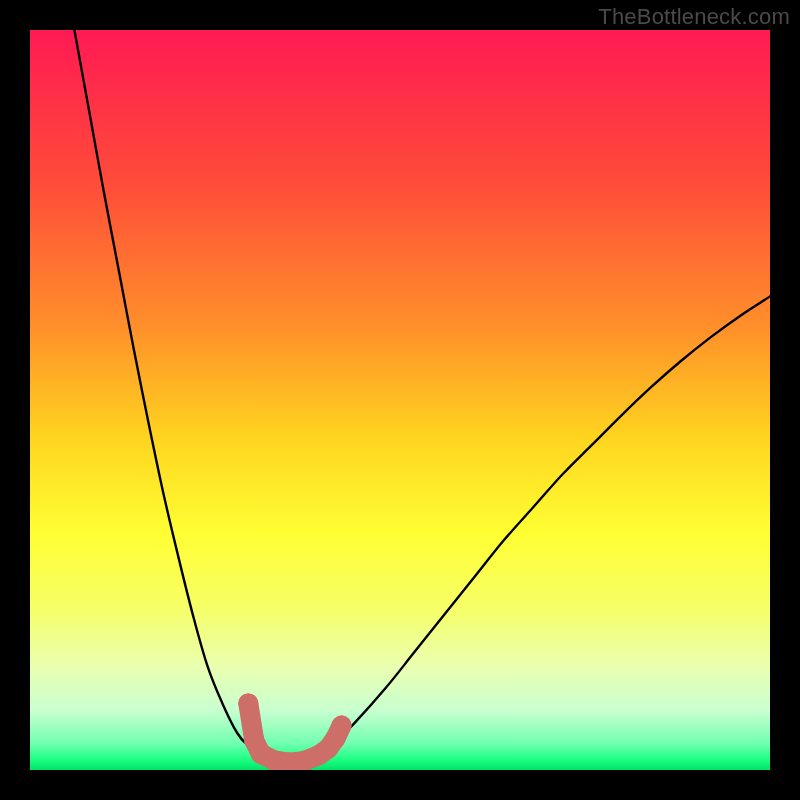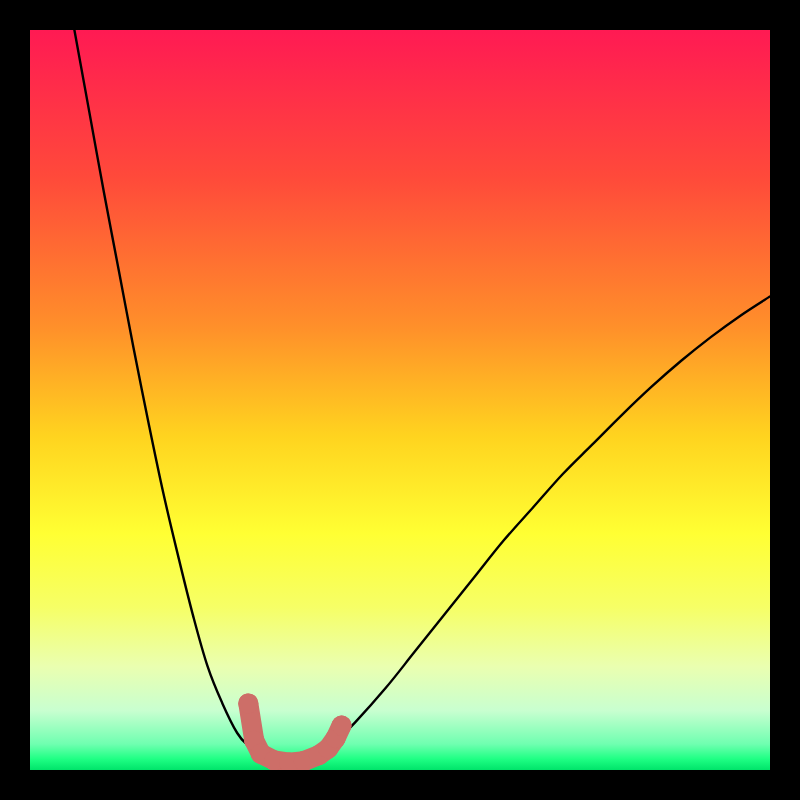--- a/index.html
+++ b/index.html
@@ -93,13 +93,14 @@
           <circle cx="259" cy="732.6" r="10" fill="#cd6e68"></circle>
           <circle cx="273.8" cy="731.12" r="10" fill="#cd6e68"></circle>
           <circle cx="288.6" cy="725.2" r="10" fill="#cd6e68"></circle>
           <circle cx="298.21999999999997" cy="718.54" r="10" fill="#cd6e68"></circle>
           <circle cx="305.62" cy="708.18" r="10" fill="#cd6e68"></circle>
           <circle cx="311.54" cy="695.6" r="10" fill="#cd6e68"></circle>
         </g>
     </svg>
   </div>
 
+  <div class="watermark">TheBottleneck.com</div>
 </div>
 
 </body></html>

